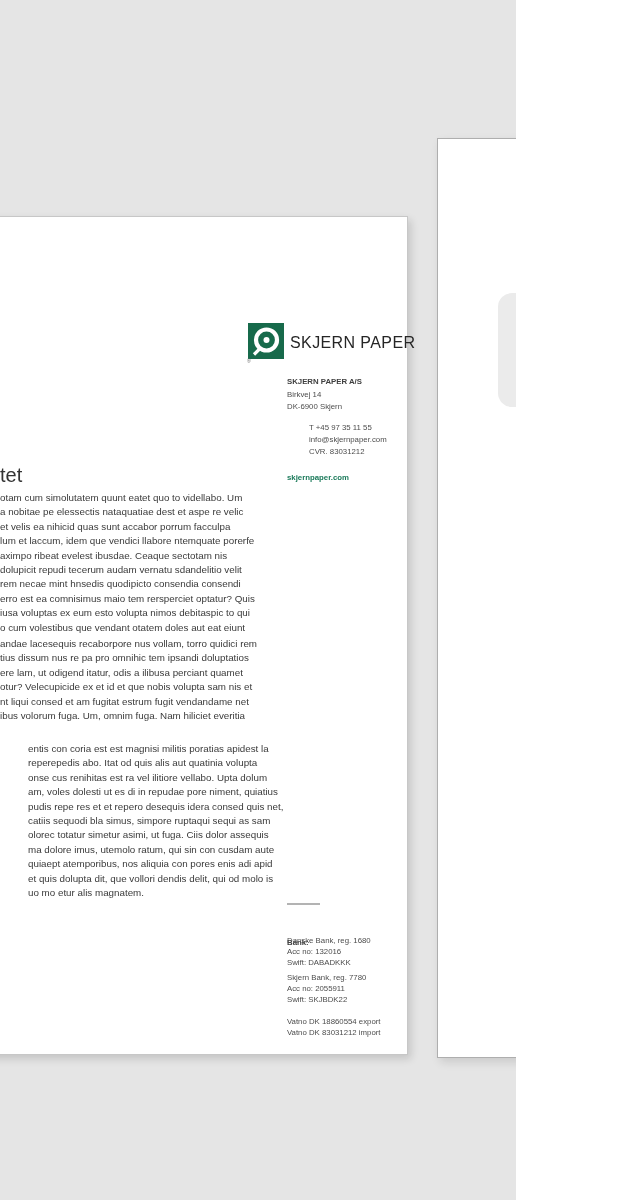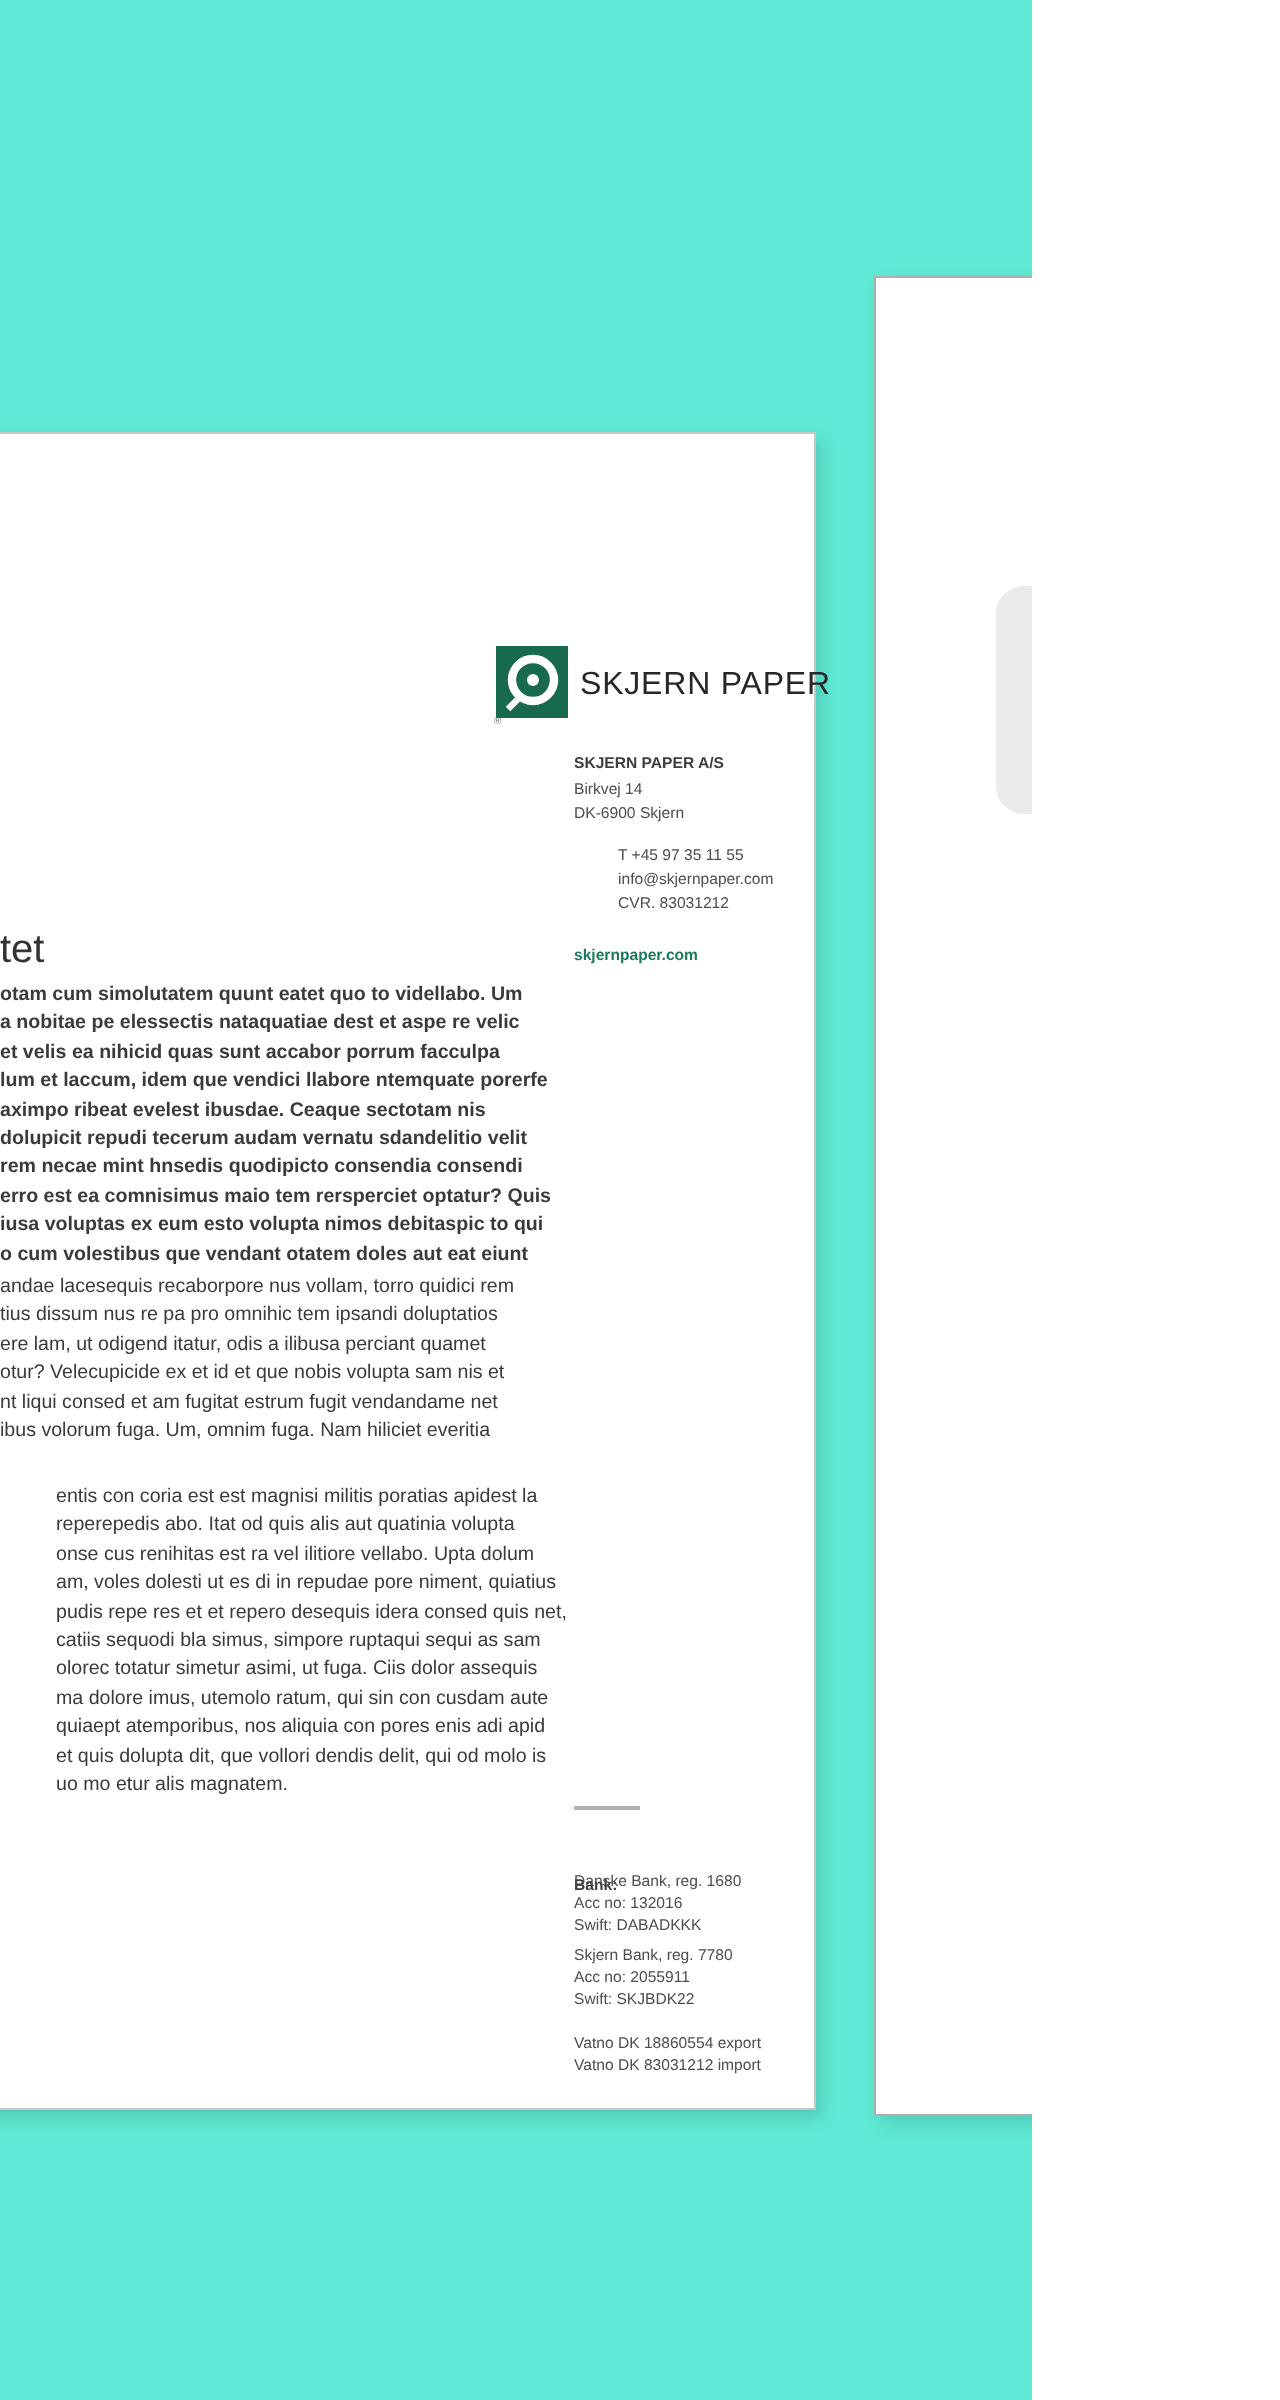--- a/index.html
+++ b/index.html
@@ -1,21 +1,21 @@
 <!DOCTYPE html>
 <html><head>
 <meta charset="utf-8">
 <style>
   * { margin: 0; padding: 0; box-sizing: border-box; }
   html, body { background: #ffffff; }
   .canvas {
     position: relative;
     width: 516px;
     height: 1200px;
-    background: #5eead4;
+    background: #e5e5e5;
     overflow: hidden;
     font-family: "Liberation Sans", sans-serif;
     color: #3a3a3a;
   }
 
   
   .letter-page {
     position: absolute;
     left: -185px;
     top: 216px;
@@ -123,21 +123,21 @@
     white-space: pre;
   }
   .para {
     position: absolute;
     left: 0px;
     font-size: 9.8px;
     line-height: 14.4px;
     color: #3a3a3a;
     white-space: pre;
   }
-  .para-1 { top: 491px; font-weight: bold; }
+  .para-1 { top: 491px; }
   .para-2 { top: 637px; }
   .para-3 { top: 742px; padding-left: 28px; }
 
   
   .bank-divider {
     position: absolute;
     left: 287px;
     top: 903px;
     width: 33px;
     height: 2px;

